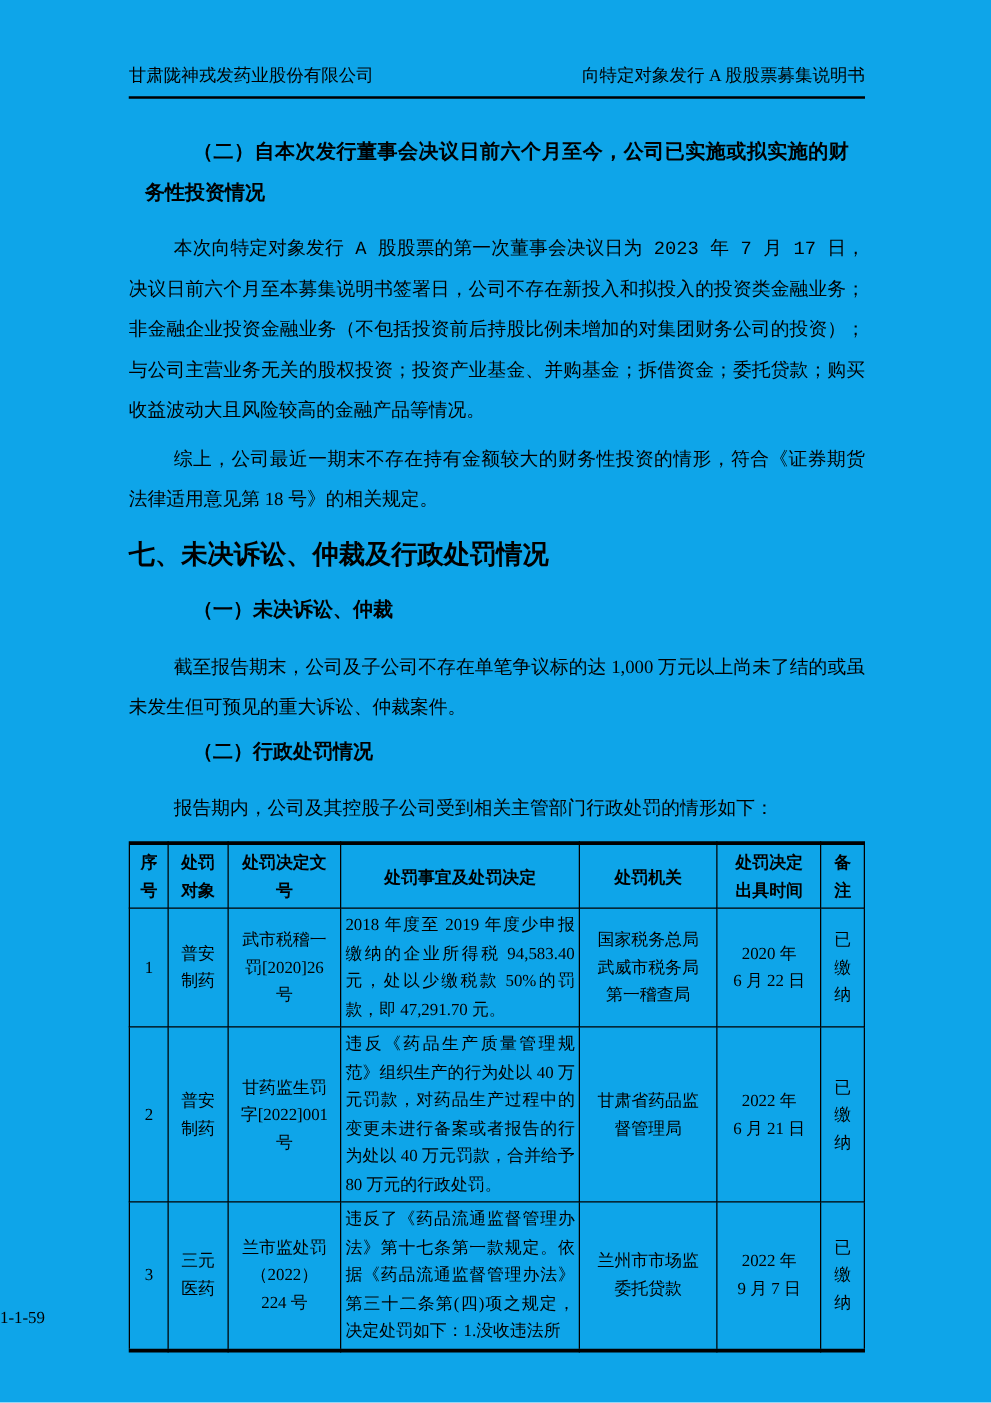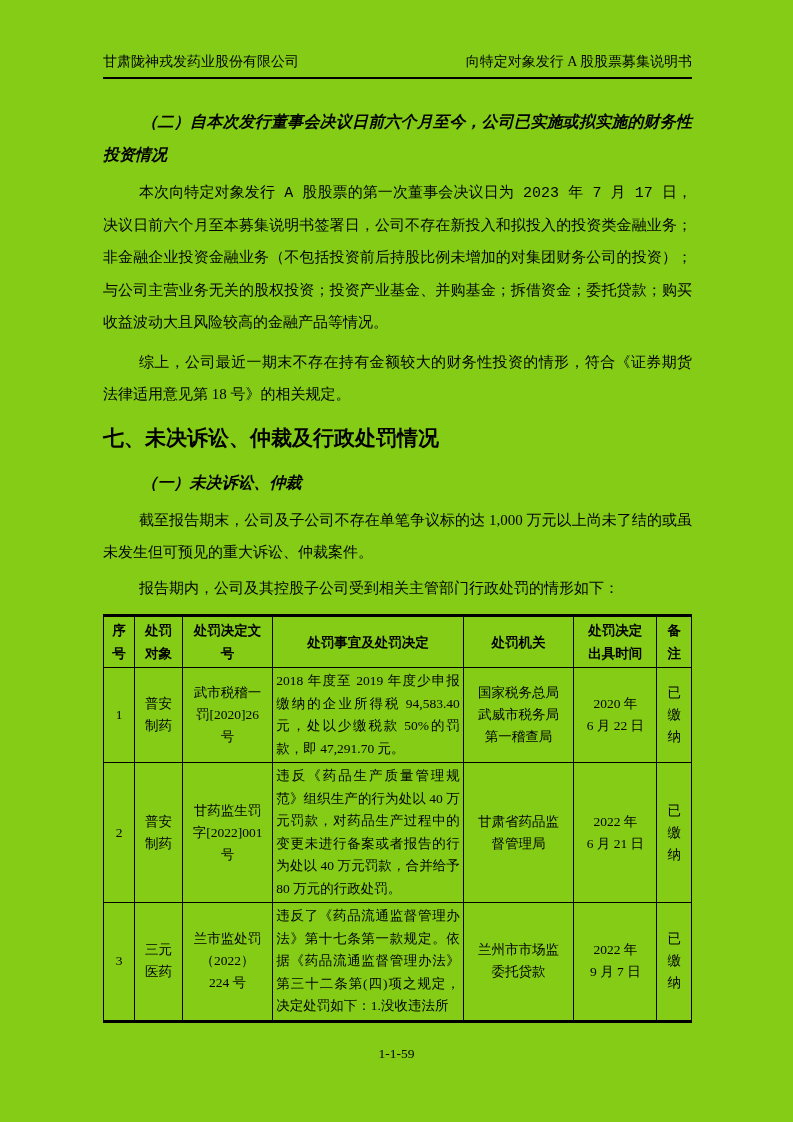--- a/index.html
+++ b/index.html
@@ -5,21 +5,21 @@
   html, body {
     margin: 0;
     padding: 0;
     background: #ffffff;
   }
   .page {
     position: relative;
     width: 793px;
     height: 1122px;
     margin: 0 auto;
-    background: #84cc16;
+    background: #0ea5e9;
     color: #000000;
     box-sizing: border-box;
     padding: 52px 101px 0 103px;
     font-family: "Liberation Serif", "DejaVu Serif", serif;
     overflow: hidden;
   }
   .running-header {
     display: flex;
     justify-content: space-between;
     align-items: flex-end;
@@ -33,24 +33,23 @@
     font-weight: bold;
     font-size: 21px;
     line-height: 28px;
     margin: 13px 0 0 0;
   }
   .doc-h2 {
     font-family: "Liberation Sans", "DejaVu Sans", sans-serif;
     font-weight: bold;
     font-size: 16px;
     line-height: 33px;
-    margin: 0;
+    margin: 13px;
     text-indent: 2.4em;
     text-align: justify;
-    font-style: italic;
   }
   .doc-h2.mt-first { margin-top: 26px; }
   .doc-h2.mt-a { margin-top: 14px; }
   .doc-h2.mt-b { margin-top: 2px; }
   .body-para {
     font-size: 15px;
     line-height: 32.5px;
     text-align: justify;
     text-indent: 2.4em;
     margin: 0;
@@ -86,21 +85,21 @@
   }
   tr.hdr-row  { height: 52px; }
   tr.row-1    { height: 95px; }
   tr.row-2    { height: 113px; }
   tr.row-3    { height: 103px; }
   .page-footer {
     position: absolute;
     left: 0;
     right: 0;
     bottom: 60px;
-    text-align: center;
+    text-align: left;
     font-size: 13.5px;
   }
 </style>
 </head>
 <body>
 
 <div class="page">
 
   <div class="running-header">
     <span>甘肃陇神戎发药业股份有限公司</span>
@@ -112,20 +111,21 @@
   <p class="body-para mt-a">本次向特定对象发行 A 股股票的第一次董事会决议日为 2023 年 7 月 17 日，决议日前六个月至本募集说明书签署日，公司不存在新投入和拟投入的投资类金融业务；非金融企业投资金融业务（不包括投资前后持股比例未增加的对集团财务公司的投资）；与公司主营业务无关的股权投资；投资产业基金、并购基金；拆借资金；委托贷款；购买收益波动大且风险较高的金融产品等情况。</p>
 
   <p class="body-para mt-b">综上，公司最近一期末不存在持有金额较大的财务性投资的情形，符合《证券期货法律适用意见第 18 号》的相关规定。</p>
 
   <h2 class="doc-h1">七、未决诉讼、仲裁及行政处罚情况</h2>
 
   <h3 class="doc-h2 mt-a">（一）未决诉讼、仲裁</h3>
 
   <p class="body-para mt-b">截至报告期末，公司及子公司不存在单笔争议标的达 1,000 万元以上尚未了结的或虽未发生但可预见的重大诉讼、仲裁案件。</p>
 
+  <h3 class="doc-h2 mt-b">（二）行政处罚情况</h3>
 
   <p class="body-para mt-c">报告期内，公司及其控股子公司受到相关主管部门行政处罚的情形如下：</p>
 
   <table class="penalty">
     <colgroup>
       <col style="width:5.3%">
       <col style="width:8.1%">
       <col style="width:15.4%">
       <col style="width:32.4%">
       <col style="width:18.8%">

